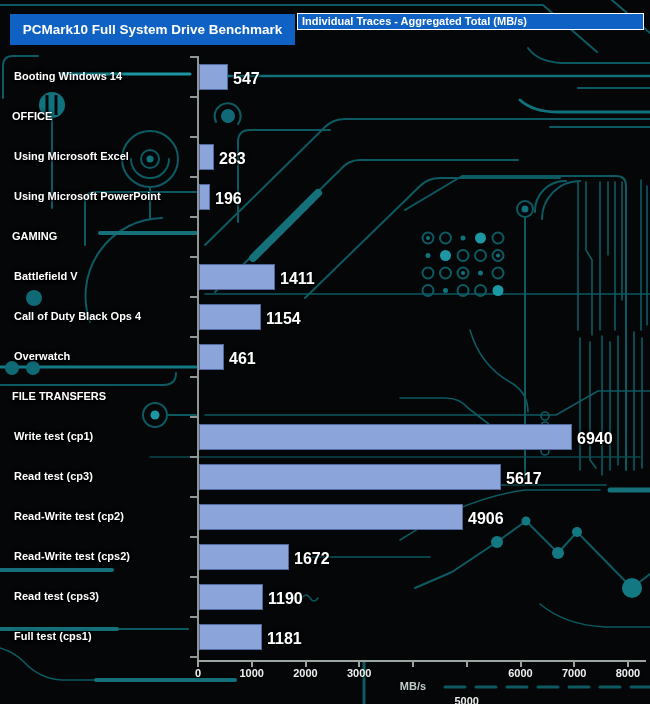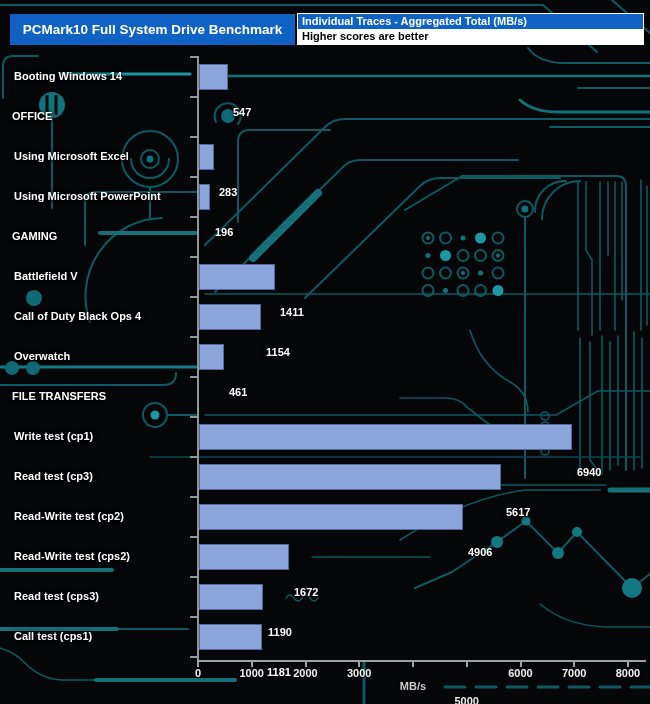--- a/index.html
+++ b/index.html
@@ -19,22 +19,22 @@
                     font-weight:bold;padding-left:4px;white-space:nowrap;}
 
   
   #chart-area{position:absolute;left:0;top:0;width:650px;height:704px;z-index:3;}
   .y-axis{position:absolute;left:197px;top:56px;width:2px;height:606px;background:#8f9794;}
   .x-axis{position:absolute;left:197px;top:660px;width:449px;height:2px;background:#9aa69f;}
   .row-label{position:absolute;font-size:11px;font-weight:bold;color:#fff;white-space:nowrap;
              text-shadow:0 1px 2px #000,0 0 4px #000;}
   .bar{position:absolute;height:26px;background:#8ba4d9;border:1px solid #53689f;
        box-sizing:border-box;}
-  .bar-value{position:absolute;font-size:11px;font-weight:bold;color:#fff;white-space:nowrap;
-             text-shadow:0 1px 2px #000,0 0 4px #000;margin-top:36px;}
+  .bar-value{position:absolute;font-size:16px;font-weight:bold;color:#fff;white-space:nowrap;
+             text-shadow:0 1px 2px #000,0 0 4px #000;}
   .ytick{position:absolute;width:7px;height:2px;background:#8f9794;}
   .xtick{position:absolute;width:2px;height:6px;background:#9aa69f;}
   .xtick-label{position:absolute;width:50px;text-align:center;font-size:11px;font-weight:bold;
                color:#edf1ef;text-shadow:0 1px 2px #000;}
   .x-axis-title{position:absolute;left:381px;top:680px;width:64px;text-align:center;
                 font-size:11px;font-weight:bold;color:#c3cecb;text-shadow:0 1px 2px #000;}
 </style>
 </head>
 <body>
 
@@ -144,21 +144,20 @@
         <circle cx="480.5" cy="290.5" r="5.5" fill="none" stroke="#0d5a63" stroke-width="2"></circle>
         <circle cx="498" cy="290.5" r="5.5" fill="#1d97a3"></circle>
       </g>
   </svg>
 
   <div class="title-box">
     <span>PCMark10 Full System Drive Benchmark</span>
   </div>
   <div class="legend-box">
     <div class="legend-primary">Individual Traces - Aggregated Total (MB/s)</div>
-    <div class="legend-secondary">Higher scores are better</div>
   </div>
 
   <div id="chart-area">
     <div class="y-axis"></div>
     <div class="x-axis"></div>
     <div class="x-axis-title">MB/s</div>
   <div class="row-label" style="left: 14px; top: 69.5px;">Booting Windows 14</div>
       <div class="bar" style="left: 199px; top: 63.5px; width: 29px; background: rgb(139, 164, 217); border-color: rgb(83, 104, 159);"></div>
       <div class="bar-value" style="left: 233px; top: 69.5px;">547</div>
       <div class="row-label" style="left: 12px; top: 109.5px;">OFFICE</div>
@@ -187,21 +186,21 @@
       <div class="bar-value" style="left: 506px; top: 469.5px;">5617</div>
       <div class="row-label" style="left: 14px; top: 509.5px;">Read-Write test (cp2)</div>
       <div class="bar" style="left: 199px; top: 503.5px; width: 264px; background: rgb(139, 164, 217); border-color: rgb(83, 104, 159);"></div>
       <div class="bar-value" style="left: 468px; top: 509.5px;">4906</div>
       <div class="row-label" style="left: 14px; top: 549.5px;">Read-Write test (cps2)</div>
       <div class="bar" style="left: 199px; top: 543.5px; width: 90px; background: rgb(139, 164, 217); border-color: rgb(83, 104, 159);"></div>
       <div class="bar-value" style="left: 294px; top: 549.5px;">1672</div>
       <div class="row-label" style="left: 14px; top: 589.5px;">Read test (cps3)</div>
       <div class="bar" style="left: 199px; top: 583.5px; width: 64px; background: rgb(139, 164, 217); border-color: rgb(83, 104, 159);"></div>
       <div class="bar-value" style="left: 268px; top: 589.5px;">1190</div>
-      <div class="row-label" style="left: 14px; top: 629.5px;">Call test (cps1)</div>
+      <div class="row-label" style="left: 14px; top: 629.5px;">Full test (cps1)</div>
       <div class="bar" style="left: 199px; top: 623.5px; width: 63px; background: rgb(139, 164, 217); border-color: rgb(83, 104, 159);"></div>
       <div class="bar-value" style="left: 267px; top: 629.5px;">1181</div>
       <div class="ytick" style="left: 190px; top: 55.5px;"></div>
       <div class="ytick" style="left: 190px; top: 95.5px;"></div>
       <div class="ytick" style="left: 190px; top: 135.5px;"></div>
       <div class="ytick" style="left: 190px; top: 175.5px;"></div>
       <div class="ytick" style="left: 190px; top: 215.5px;"></div>
       <div class="ytick" style="left: 190px; top: 255.5px;"></div>
       <div class="ytick" style="left: 190px; top: 295.5px;"></div>
       <div class="ytick" style="left: 190px; top: 335.5px;"></div>

